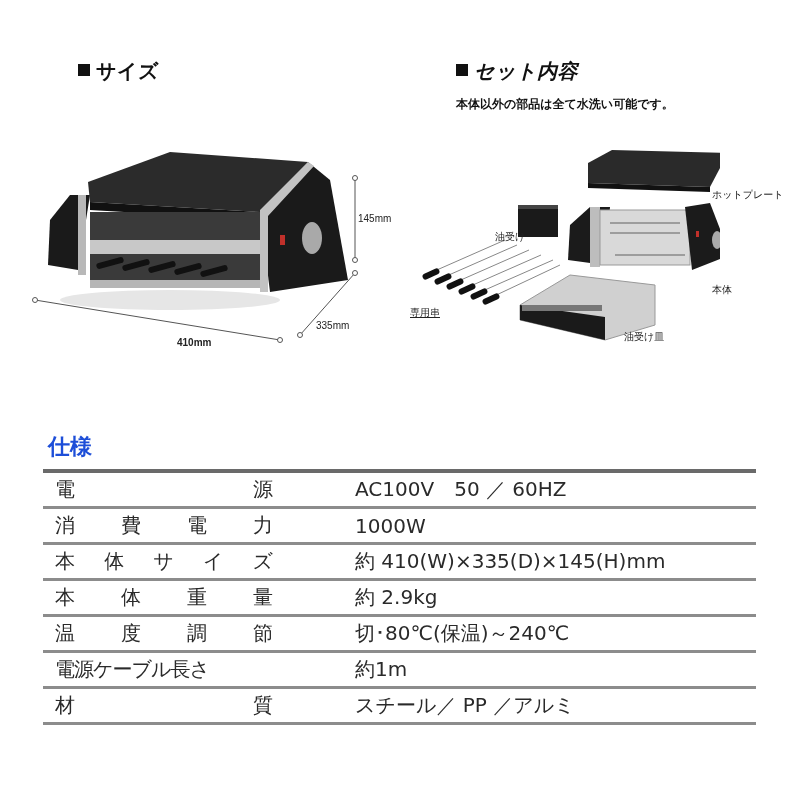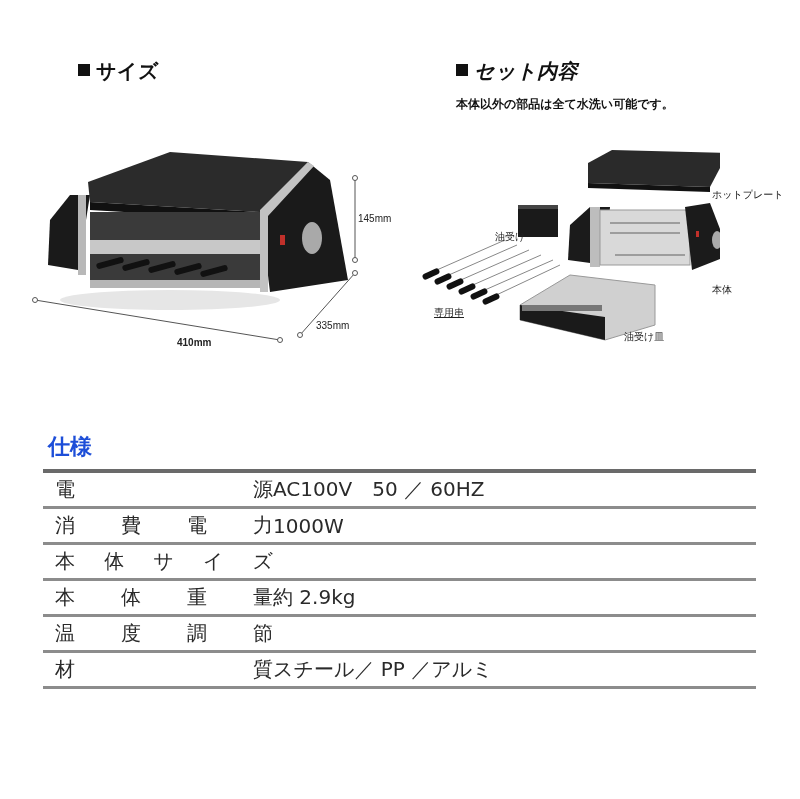--- a/index.html
+++ b/index.html
@@ -12,21 +12,21 @@
   .lbl { position:absolute; font-size:10px; color:#222; }
   svg { position:absolute; }
   .spec-title { position:absolute; left:48px; top:432px; font-size:22px; font-weight:bold; color:#1d4ed8; }
   .spec-table { position:absolute; left:43px; top:469px; width:713px; }
   .spec-table .top-rule { height:4px; background:#6a6a6a; }
   .spec-row { display:flex; align-items:center; height:33px; border-bottom:3px solid #8c8c8c; }
   .spec-key { width:230px; padding-left:12px; box-sizing:border-box; font-size:20px; color:#2a2a2a;
               display:flex; justify-content:space-between; padding-right:0; }
   .spec-key span { display:inline-block; }
   .spec-key.full { justify-content:flex-start; letter-spacing:-1px; }
-  .spec-val { font-size:20px; color:#2a2a2a; font-family:"DejaVu Sans", sans-serif; white-space:nowrap; }
+  .spec-val { margin-left:82px; font-size:20px; color:#2a2a2a; font-family:"DejaVu Sans", sans-serif; white-space:nowrap; }
 </style>
 </head>
 <body>
 
 <div class="sec-title" style="left:34px; top:58px;padding-left:44px;">
   <span class="sq"></span><span>サイズ</span>
 </div>
 
 <svg style="left:30px; top:140px;" width="330" height="210" viewBox="0 0 330 210">
 
@@ -113,21 +113,21 @@
       <rect x="72" y="151" width="18" height="6" rx="3" transform="rotate(-25 81 154)"></rect>
     </g>
   </g>
 
   <path d="M110 160 L160 130 L245 140 L245 180 L195 195 L110 175 Z" fill="#d0d0d0" stroke="#999"></path>
   <path d="M110 160 L195 172 L195 195 L110 175 Z" fill="#1a1a1a"></path>
   <rect x="112" y="160" width="80" height="6" fill="#777"></rect>
 </svg>
 <div class="lbl" style="left:712px; top:188px;">ホットプレート</div>
 <div class="lbl" style="left:495px; top:198px;margin-top:32px;">油受け</div>
-<div class="lbl" style="left:434px; top:306px;text-decoration:underline;">専用串</div>
+<div class="lbl" style="left:410px; top:306px;text-decoration:underline;">専用串</div>
 <div class="lbl" style="left:712px; top:283px;">本体</div>
 <div class="lbl" style="left:624px; top:330px;">油受け皿</div>
 
 <div class="spec-title">仕様</div>
 <div class="spec-table">
   <div class="top-rule"></div>
 
   <div class="spec-row">
     <div class="spec-key">
       <span>電</span>
@@ -147,41 +147,47 @@
   </div>
 
   <div class="spec-row">
     <div class="spec-key">
       <span>本</span>
       <span>体</span>
       <span>サ</span>
       <span>イ</span>
       <span>ズ</span>
     </div>
+    <div class="spec-val">約 410(W)×335(D)×145(H)mm</div>
   </div>
 
   <div class="spec-row">
     <div class="spec-key">
       <span>本</span>
       <span>体</span>
       <span>重</span>
       <span>量</span>
     </div>
     <div class="spec-val">約 2.9kg</div>
   </div>
 
   <div class="spec-row">
     <div class="spec-key">
       <span>温</span>
       <span>度</span>
       <span>調</span>
       <span>節</span>
     </div>
+    <div class="spec-val">切･80℃(保温)～240℃</div>
   </div>
 
+  <div class="spec-row">
+    <div class="spec-key full">電源ケーブル長さ</div>
+    <div class="spec-val">約1m</div>
+  </div>
 
   <div class="spec-row">
     <div class="spec-key">
       <span>材</span>
       <span>質</span>
     </div>
     <div class="spec-val">スチール／ PP ／アルミ</div>
   </div>
 </div>
 

